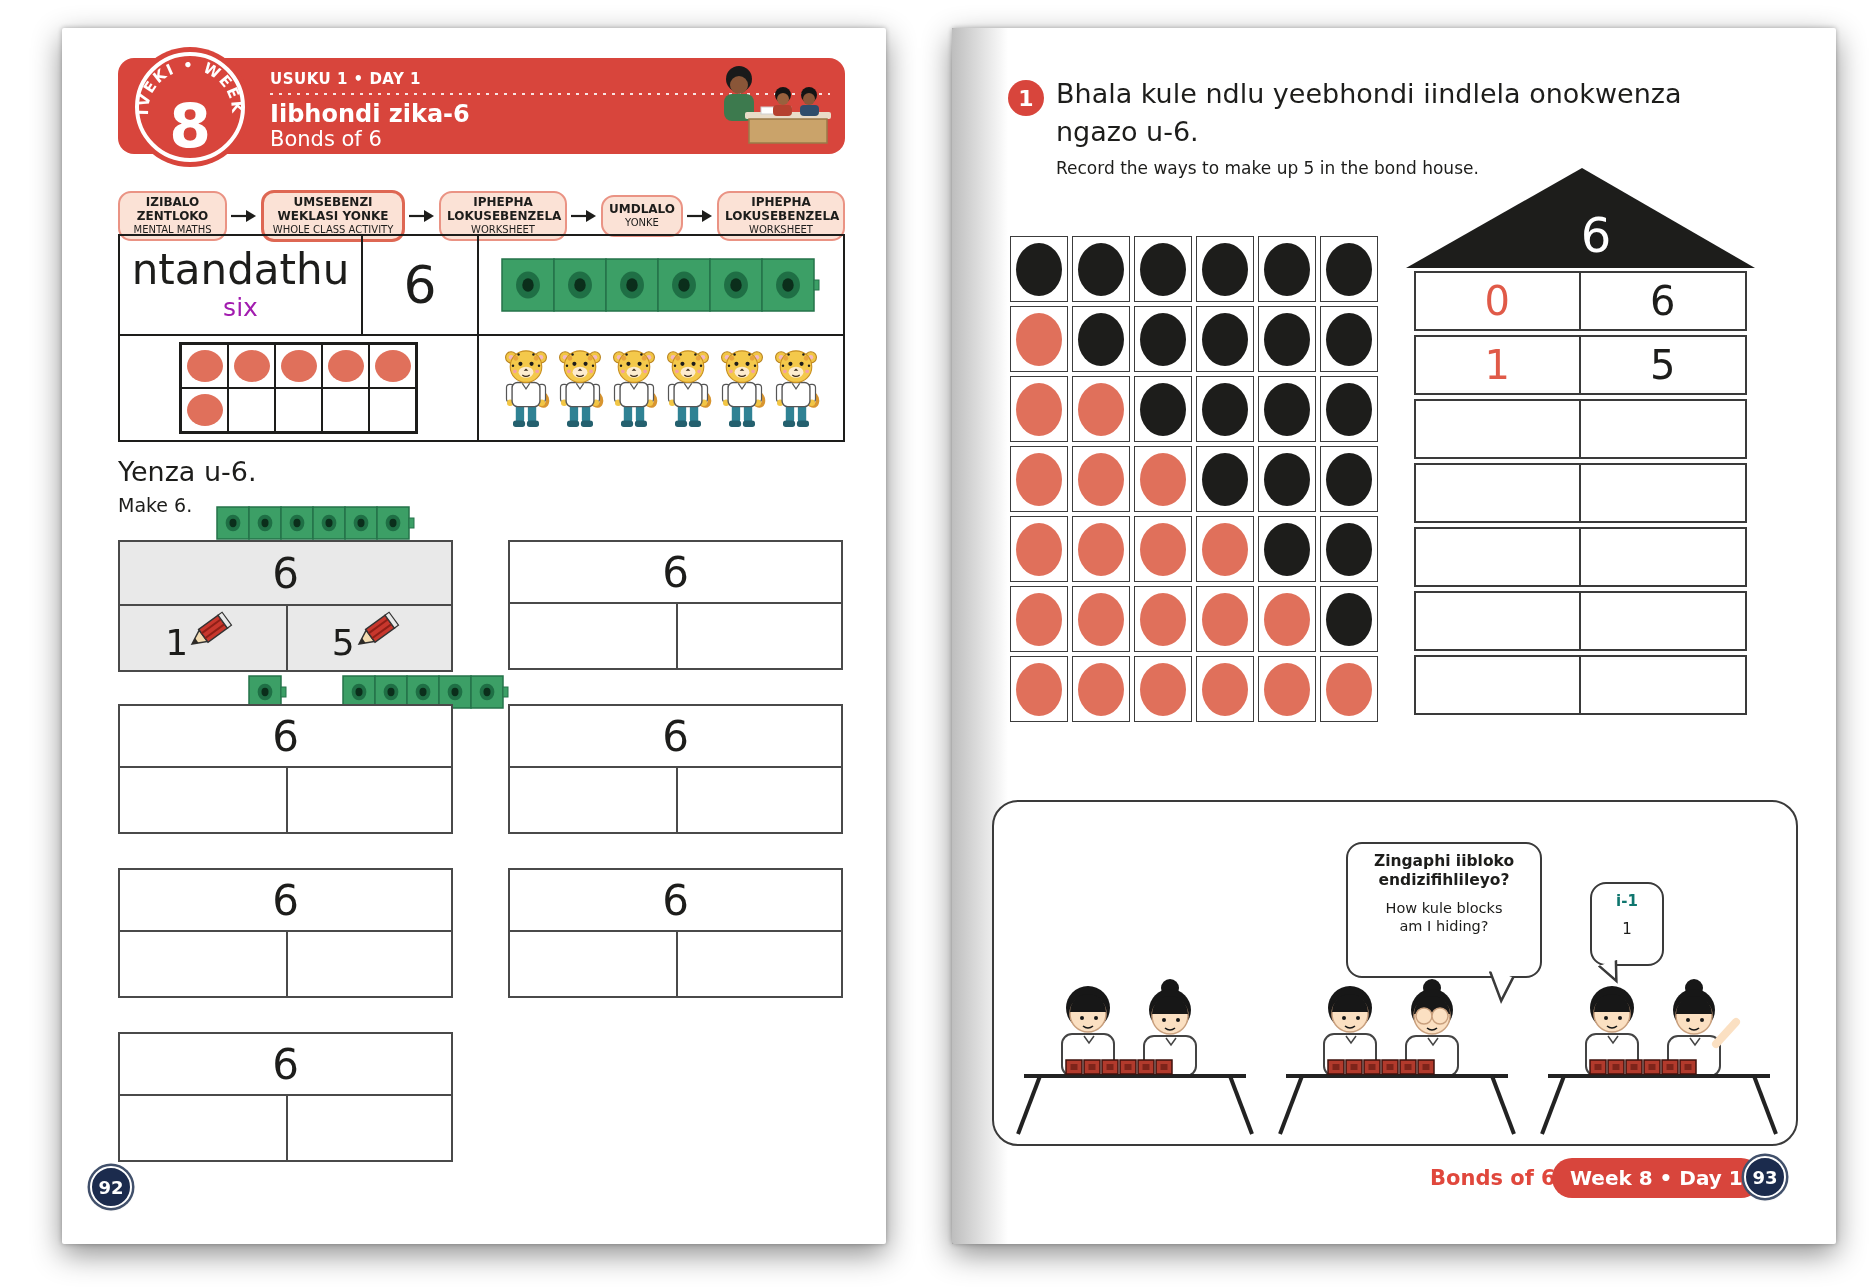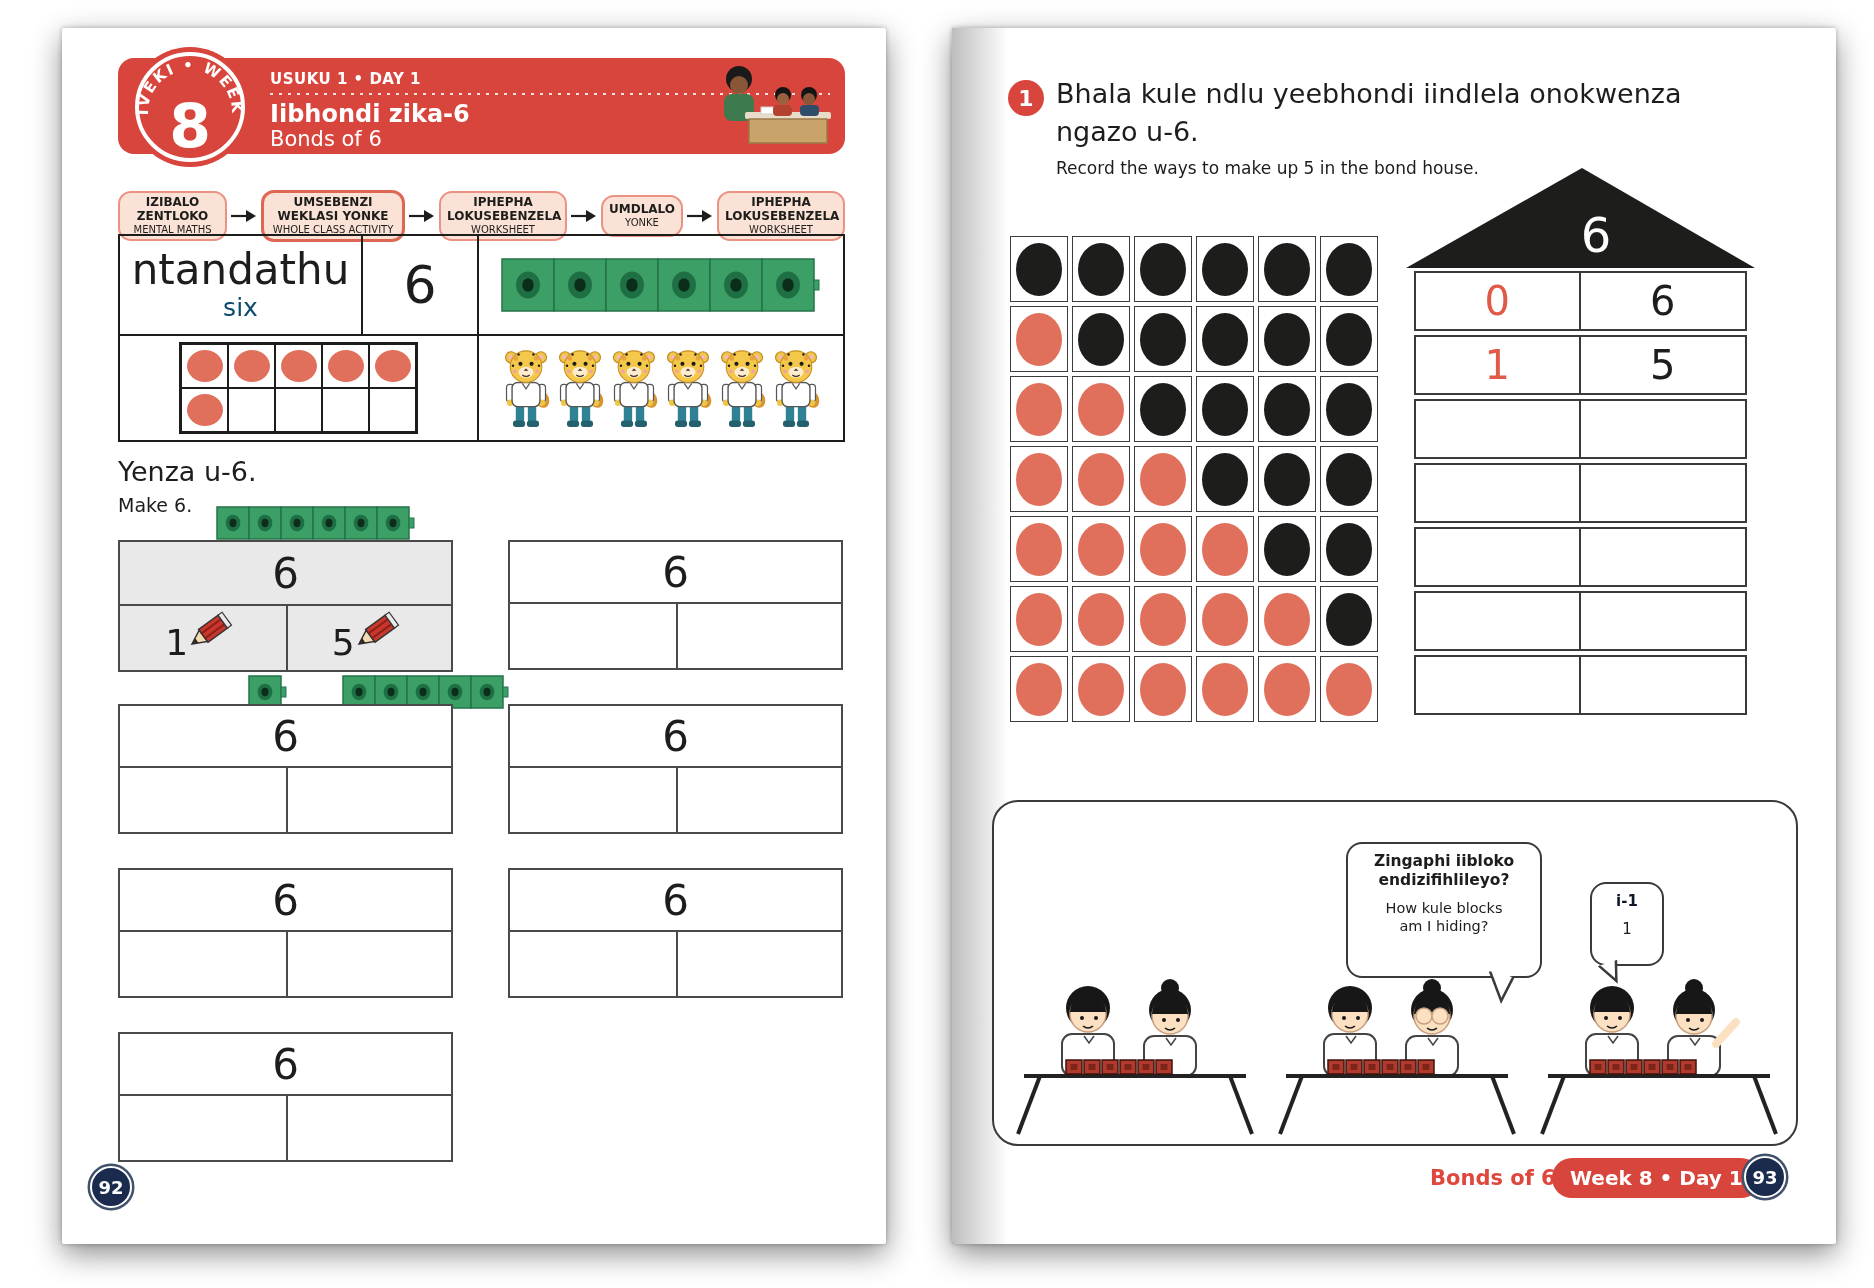--- a/index.html
+++ b/index.html
@@ -32,21 +32,21 @@
   .flow-arrow{flex:0 0 auto;}
   .num-table{position:absolute;left:56px;top:206px;width:727px;height:208px;border:2.5px solid #1d1d1b;
         display:grid;grid-template-columns:243px 116px 1fr;grid-template-rows:100px 1fr;box-sizing:border-box;}
   .cell{display:flex;align-items:center;justify-content:center;box-sizing:border-box;}
   .cA{grid-column:1;grid-row:1;border-right:2px solid #1d1d1b;border-bottom:2px solid #1d1d1b;flex-direction:column;}
   .cB{grid-column:2;grid-row:1;border-right:2px solid #1d1d1b;border-bottom:2px solid #1d1d1b;}
   .cC{grid-column:3;grid-row:1;border-bottom:2px solid #1d1d1b;}
   .cD{grid-column:1 / span 2;grid-row:2;border-right:2px solid #1d1d1b;}
   .cE{grid-column:3;grid-row:2;gap:2px;}
   .word-xh{font-size:42px;color:#1d1d1b;line-height:1;}
-  .word-en{font-size:25px;color:#0c4a6e;margin-top:2px;}
+  .word-en{font-size:25px;color:#a21caf;margin-top:2px;}
   .numeral6{font-size:52px;color:#1d1d1b;}
   .tenframe{display:grid;grid-template-columns:repeat(5,47px);grid-auto-rows:44px;border:2.5px solid #1d1d1b;}
   .tf-cell{border:1.2px solid #1d1d1b;display:flex;align-items:center;justify-content:center;box-sizing:border-box;}
   .tf-dot{width:36px;height:32px;border-radius:50%;background:#e0705b;}
   .leo{width:52px;height:96px;}
   .make-xh{position:absolute;left:56px;top:428px;font-size:27px;color:#1d1d1b;}
   .make-en{position:absolute;left:56px;top:466px;font-size:19px;color:#1d1d1b;}
   .bond-example{position:absolute;left:56px;top:512px;width:335px;height:132px;background:#e9e9e9;
         border:2px solid #4a4a4a;box-sizing:border-box;}
   .bx-head{height:62px;border-bottom:2px solid #4a4a4a;display:flex;align-items:center;justify-content:center;
@@ -91,21 +91,21 @@
   .gb-xh{font-size:19px;font-weight:bold;color:#201c17;}
   .gb-en{font-size:18px;color:#201c17;margin-top:2px;}
   .game-panel{position:absolute;left:40px;top:772px;width:806px;height:346px;border:2.5px solid #3a3a3a;
         border-radius:26px;background:#fff;box-sizing:border-box;}
   .bubble{position:absolute;border:2.5px solid #3a3a3a;border-radius:16px;background:#fff;text-align:center;
         box-sizing:border-box;padding:8px 6px;}
   .bub-q{left:352px;top:40px;width:196px;height:136px;}
   .bq-xh{font-size:15.5px;font-weight:bold;color:#1d1d1b;line-height:1.25;}
   .bq-en{font-size:14.5px;color:#1d1d1b;line-height:1.25;margin-top:8px;}
   .bub-a{left:596px;top:80px;width:74px;height:84px;}
-  .ba-l1{font-size:15px;font-weight:bold;color:#0f172a;}
+  .ba-l1{font-size:15px;font-weight:bold;color:#0f766e;}
   .ba-l2{font-size:15px;color:#1d1d1b;margin-top:10px;}
   .tail{position:absolute;}
   .t1{left:488px;top:172px;transform:rotate(14deg);}
   .t2{left:604px;top:160px;transform:rotate(-18deg);}
   .scenes{position:absolute;left:10px;top:156px;width:786px;height:184px;display:flex;}
   .scene{width:262px;height:184px;}
   .footer-label{position:absolute;left:478px;top:1138px;color:#e0473c;font-size:21px;font-weight:bold;}
   .footer-pill{position:absolute;left:600px;top:1130px;height:40px;border-radius:20px;background:#d8453c;
         color:#fff;font-size:20px;font-weight:bold;display:flex;align-items:center;padding:0 18px;}
 </style>

